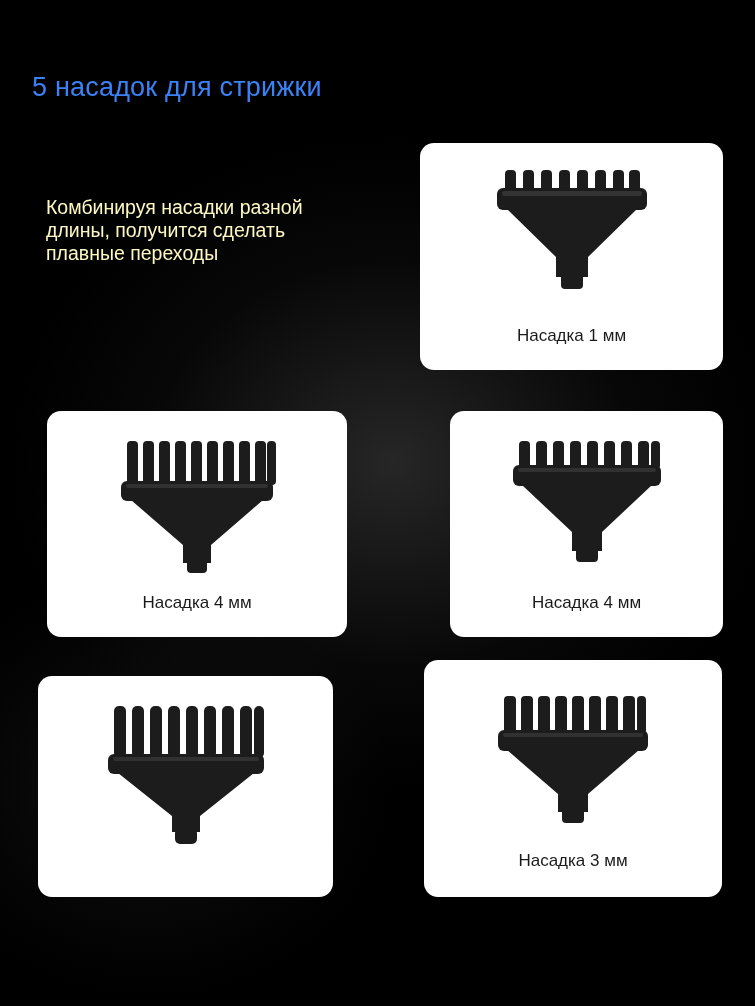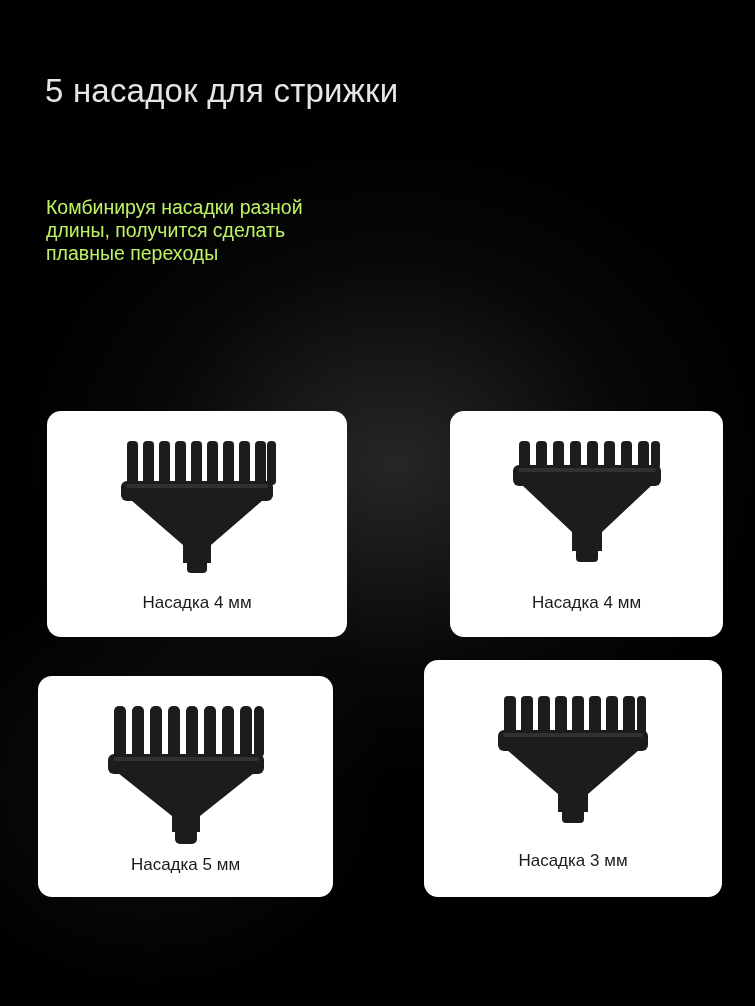--- a/index.html
+++ b/index.html
@@ -25,36 +25,36 @@
   }
 
   .page {
     position: relative;
     width: 100%;
     height: 100%;
   }
 
   .headline {
     position: absolute;
-    left: 45px;
+    left: 32px;
     top: 72px;
-    font-size: 33px;
-    color: #e5e5e5;
+    font-size: 27px;
+    color: #3b82f6;
     letter-spacing: 0.2px;
     white-space: nowrap;
   }
 
   .subcopy {
     position: absolute;
     left: 46px;
     top: 196px;
     width: 320px;
     font-size: 19.5px;
     line-height: 1.18;
-    color: #bef264;
+    color: #fef9c3;
   }
 
   .card {
     position: absolute;
     background: #ffffff;
     border-radius: 14px;
   }
 
   .card .caption {
     position: absolute;
@@ -99,20 +99,45 @@
 <body>
 
 <div class="page">
 
   <div class="backdrop"></div>
 
   <div class="headline">5 насадок для стрижки</div>
 
   <div class="subcopy">Комбинируя насадки разной длины, получится сделать плавные переходы</div>
 
+  <div class="card" id="card-1mm">
+    <div class="art">
+      <svg width="200" height="150" viewBox="0 0 200 150" role="img" aria-label="comb attachment">
+        <g fill="#1c1c1c">
+          <rect x="25" y="23" width="150" height="22" rx="6"></rect>
+          <g>
+            <rect x="33" y="5" width="11" height="22" rx="4"></rect>
+            <rect x="51" y="5" width="11" height="22" rx="4"></rect>
+            <rect x="69" y="5" width="11" height="22" rx="4"></rect>
+            <rect x="87" y="5" width="11" height="22" rx="4"></rect>
+            <rect x="105" y="5" width="11" height="22" rx="4"></rect>
+            <rect x="123" y="5" width="11" height="22" rx="4"></rect>
+            <rect x="141" y="5" width="11" height="22" rx="4"></rect>
+            <rect x="157" y="5" width="11" height="22" rx="4"></rect>
+          </g>
+          <path d="M35 44 L165 44 L116 92 L116 112 L84 112 L84 92 Z"></path>
+          <rect x="89" y="108" width="22" height="16" rx="4"></rect>
+        </g>
+        <g fill="#3b3b3b" opacity="0.75">
+          <rect x="30" y="26" width="140" height="5" rx="2.5"></rect>
+        </g>
+      </svg>
+    </div>
+    <div class="caption">Насадка 1 мм</div>
+  </div>
 
   <div class="card" id="card-4mm">
     <div class="art">
       <svg width="200" height="150" viewBox="0 0 200 150" role="img" aria-label="comb attachment">
         <g fill="#1c1c1c">
           <rect x="24" y="46" width="152" height="20" rx="6"></rect>
           <g>
             <rect x="30" y="6" width="11" height="44" rx="4"></rect>
             <rect x="46" y="6" width="11" height="44" rx="4"></rect>
             <rect x="62" y="6" width="11" height="44" rx="4"></rect>
@@ -179,21 +204,20 @@
             <rect x="168" y="4" width="10" height="52" rx="5"></rect>
           </g>
           <path d="M32 71 L168 71 L114 114 L114 130 L86 130 L86 114 Z"></path>
           <rect x="89" y="126" width="22" height="16" rx="5"></rect>
         </g>
         <g fill="#3a3a3a" opacity="0.7">
           <rect x="27" y="55" width="146" height="4" rx="2"></rect>
         </g>
       </svg>
     </div>
-    <div class="caption">Насадка 5 мм</div>
   </div>
 
   <div class="card" id="card-3mm">
     <div class="art">
       <svg width="200" height="150" viewBox="0 0 200 150" role="img" aria-label="comb attachment">
         <g fill="#1c1c1c">
           <rect x="25" y="40" width="150" height="21" rx="6"></rect>
           <g>
             <rect x="31" y="6" width="12" height="38" rx="4"></rect>
             <rect x="48" y="6" width="12" height="38" rx="4"></rect>

